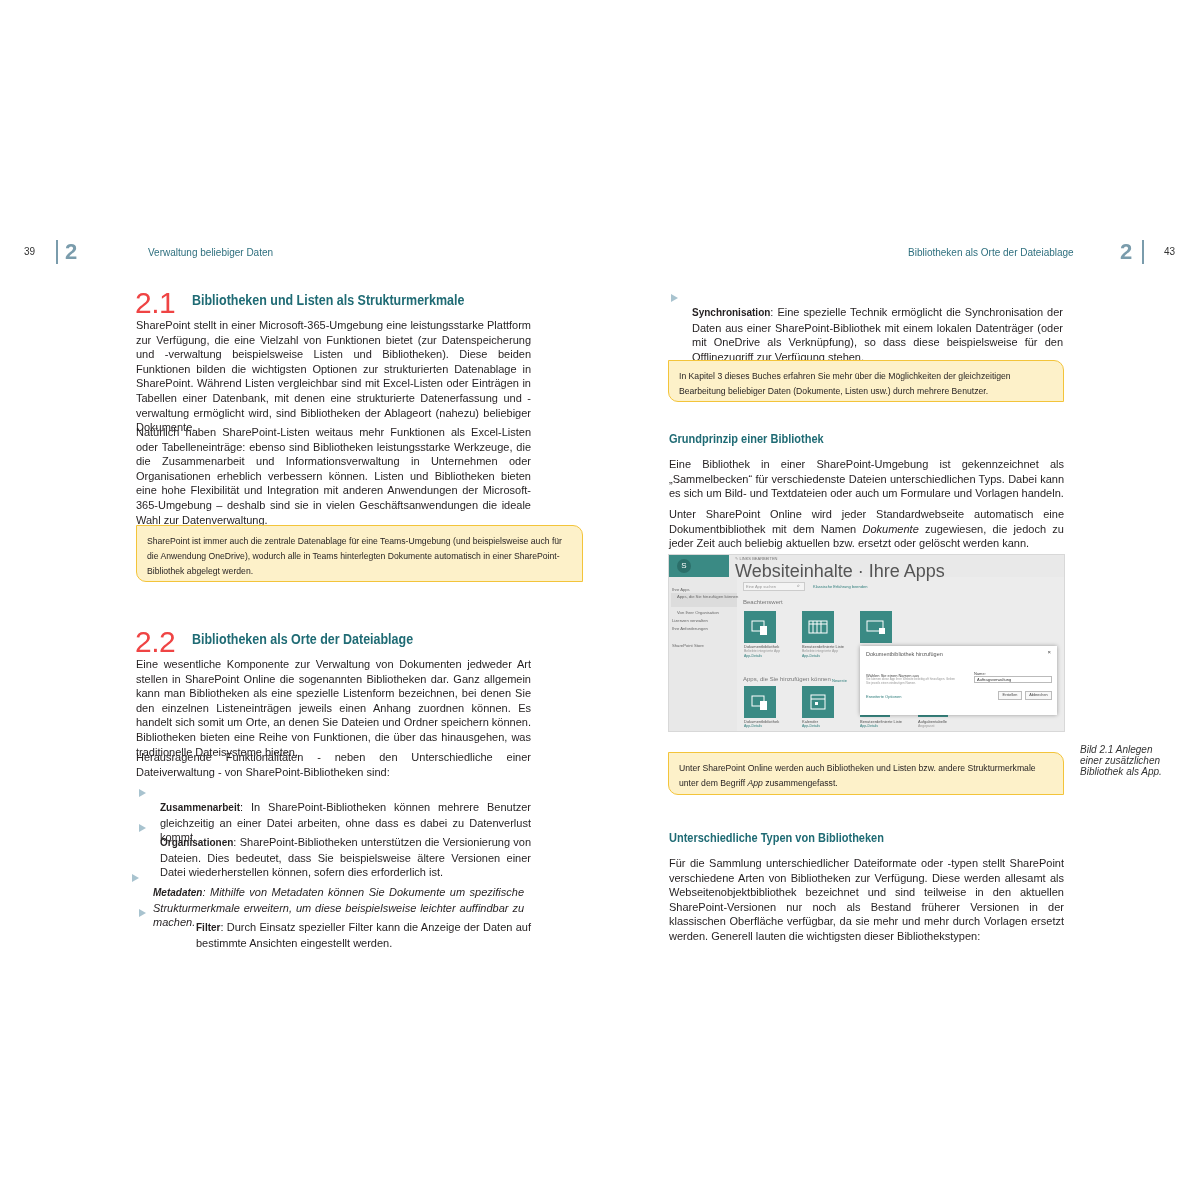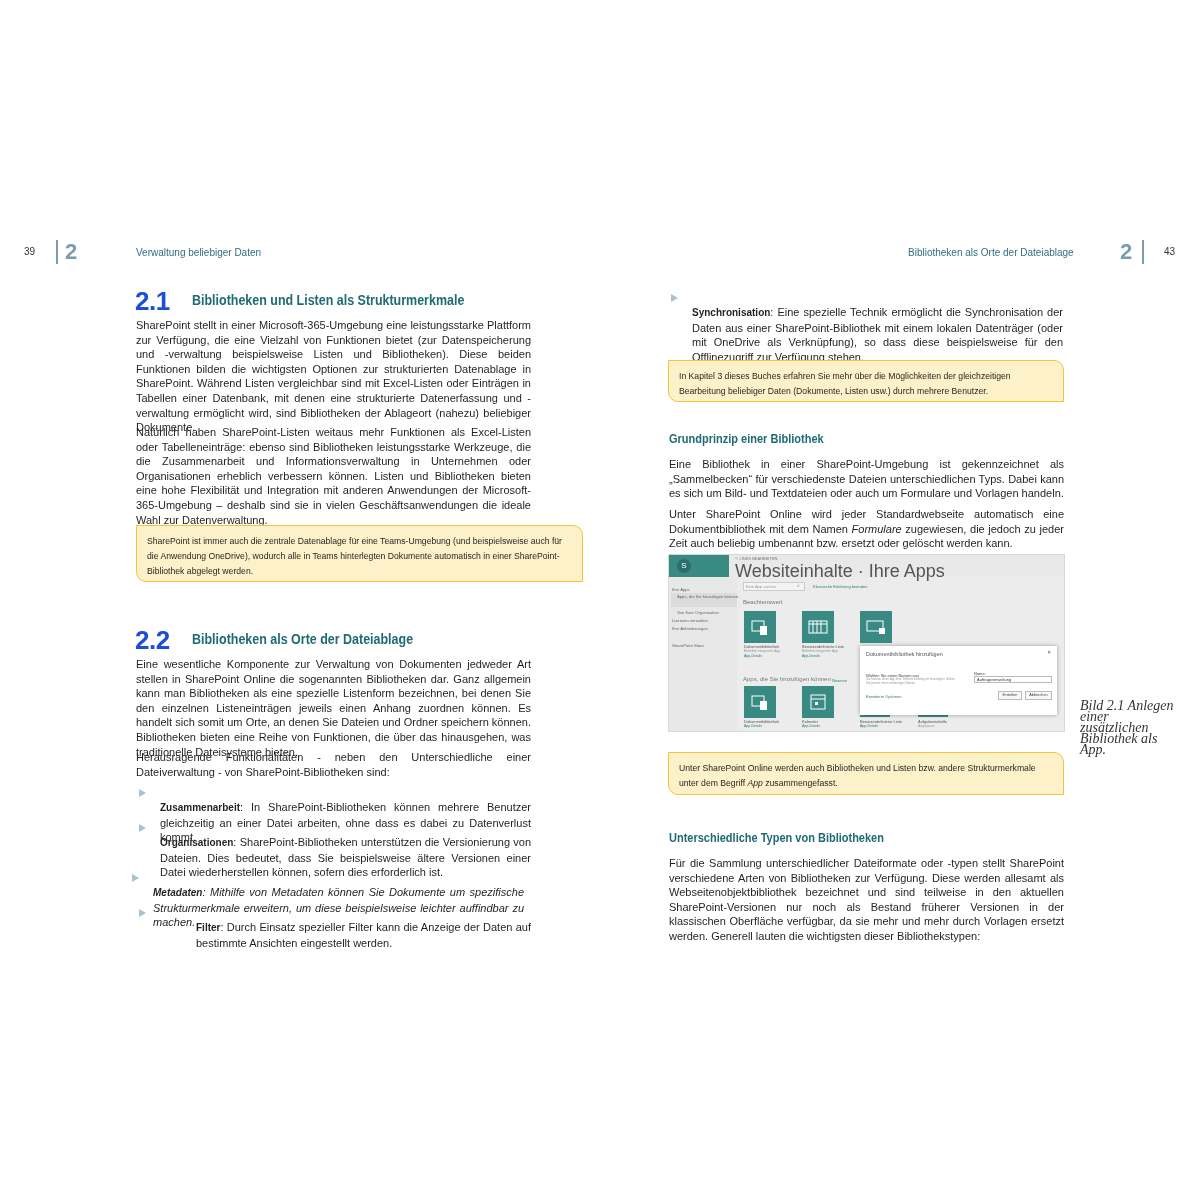--- a/index.html
+++ b/index.html
@@ -2,31 +2,31 @@
 <html><head>
 <meta charset="utf-8">
 <style>
   html, body { margin: 0; padding: 0; background: #ffffff; }
   body { width: 1200px; height: 1200px; position: relative; overflow: hidden; font-family: "Liberation Sans", sans-serif; color: #231f20; }
   .abs { position: absolute; }
   .pagenum { font-size: 10px; color: #333; }
   .chapnum { font-size: 22px; font-weight: bold; color: #7a9cac; }
   .vbar { width: 2px; background: #7a9cac; }
   .runhead { font-size: 10px; color: #2e6f7e; }
-  .secnum { font-size: 26px; font-weight: bold; color: #1d4ed8; letter-spacing: -0.5px; }
+  .secnum { font-size: 30px; font-weight: normal; color: #ef4444; letter-spacing: -0.5px; }
   .sectitle { font-size: 14.5px; font-weight: bold; color: #1f6b74; transform: scaleX(0.86); transform-origin: left center; white-space: nowrap; }
   .subtitle { font-size: 12.5px; font-weight: bold; color: #1f6b74; transform: scaleX(0.88); transform-origin: left center; white-space: nowrap; }
   .para { font-size: 11px; line-height: 14.6px; text-align: justify; width: 395px; }
   .callout { background: #fdf1c9; border: 1.3px solid #f3c43a; border-radius: 0 10px 0 10px; padding: 7px 10px; box-sizing: border-box; }
   .callout-text { font-size: 9.6px; line-height: 15px; transform: scaleX(0.9); transform-origin: left top; width: 111%; }
   .bullet { display: flex; width: 395px; }
   .bullet-arrow { width: 0; height: 0; border-left: 7px solid #a8c3cf; border-top: 4.5px solid transparent; border-bottom: 4.5px solid transparent; margin: 3px 14px 0 3px; flex-shrink: 0; }
   .bullet-body { font-size: 11px; line-height: 14.6px; text-align: justify; flex: 1; margin-top: 14px; }
   .bullet-term { font-weight: bold; font-size: 10px; }
-  .caption { font-family: Liberation Serif, serif; font-style: italic; font-size: 14px; line-height: 11px; color: #333; width: 95px; }
+  .caption { font-family: Liberation Sans, sans-serif; font-style: italic; font-size: 10px; line-height: 11px; color: #333; width: 95px; margin-top: 44px; }
   
   .shot { left: 668px; top: 554px; width: 397px; height: 178px; background: #ececec; overflow: hidden; border: 1px solid #d8d8d8; box-sizing: border-box; }
   .shot-logo { left: 0; top: 0; width: 60px; height: 22px; background: #3a8a84; }
   .shot-logo-circle { left: 8px; top: 4px; width: 14px; height: 14px; border-radius: 50%; background: #2c6f6a; color: #fff; font-size: 8px; text-align: center; line-height: 14px; }
   .shot-top { left: 60px; top: 0; right: 0; height: 22px; background: #e9e9e9; }
   .shot-edit { left: 66px; top: 1px; font-size: 4px; color: #777; }
   .shot-title { left: 66px; top: 6px; font-size: 18px; color: #555; }
   .shot-nav { left: 0; top: 22px; width: 68px; bottom: 0; background: #e8e8e8; }
   .nav-item { font-size: 4.2px; color: #666; position: absolute; left: 3px; white-space: nowrap; }
   .nav-sel { left: 2px; width: 66px; height: 14px; background: #dcdcdc; }
@@ -46,21 +46,21 @@
   .dlg-input { left: 114px; top: 30px; width: 78px; height: 7px; border: 1px solid #bbb; font-size: 4px; color: #333; padding-left: 2px; box-sizing: border-box; line-height: 5px; }
   .dlg-adv { left: 6px; top: 48px; font-size: 4px; color: #2c7c7a; white-space: nowrap; }
   .dlg-btn { top: 45px; height: 9px; border: 1px solid #bbb; font-size: 3.8px; color: #444; text-align: center; line-height: 7px; box-sizing: border-box; background: #f8f8f8; }
 </style>
 </head>
 <body>
 
 <div class="abs pagenum" style="left:24px; top:246px;">39</div>
 <div class="abs vbar" style="left:56px; top:240px; height:24px;"></div>
 <div class="abs chapnum" style="left:65px; top:239px;">2</div>
-<div class="abs runhead" style="left:136px; top:247px;">Verwaltung beliebiger Daten</div>
+<div class="abs runhead" style="left:148px; top:247px;">Verwaltung beliebiger Daten</div>
 
 <div class="abs secnum" style="left:135px; top:286px;">2.1</div>
 <div class="abs sectitle" style="left:192px; top:292px;">Bibliotheken und Listen als Strukturmerkmale</div>
 <div class="abs para" style="left:136px; top:318px;">SharePoint stellt in einer Microsoft-365-Umgebung eine leistungsstarke Plattform zur Verfügung, die eine Vielzahl von Funktionen bietet (zur Datenspeicherung und -verwaltung beispielsweise Listen und Bibliotheken). Diese beiden Funktionen bilden die wichtigsten Optionen zur strukturierten Datenablage in SharePoint. Während Listen vergleichbar sind mit Excel-Listen oder Einträgen in Tabellen einer Datenbank, mit denen eine strukturierte Datenerfassung und -verwaltung ermöglicht wird, sind Bibliotheken der Ablageort (nahezu) beliebiger Dokumente.</div>
 <div class="abs para" style="left:136px; top:425px;">Natürlich haben SharePoint-Listen weitaus mehr Funktionen als Excel-Listen oder Tabelleneinträge: ebenso sind Bibliotheken leistungsstarke Werkzeuge, die die Zusammenarbeit und Informationsverwaltung in Unternehmen oder Organisationen erheblich verbessern können. Listen und Bibliotheken bieten eine hohe Flexibilität und Integration mit anderen Anwendungen der Microsoft-365-Umgebung – deshalb sind sie in vielen Geschäftsanwendungen die ideale Wahl zur Datenverwaltung.</div>
 <div class="abs callout" style="left:136px; top:525px; width:447px; height:57px;">
   <div class="callout-text">SharePoint ist immer auch die zentrale Datenablage für eine Teams-Umgebung (und beispielsweise auch für die Anwendung OneDrive), wodurch alle in Teams hinterlegten Dokumente automatisch in einer SharePoint-Bibliothek abgelegt werden.</div>
 </div>
 
 <div class="abs secnum" style="left:135px; top:625px;">2.2</div>
@@ -94,21 +94,21 @@
   <span class="bullet-arrow"></span>
   <div class="bullet-body"><span class="bullet-term">Synchronisation</span><span>: Eine spezielle Technik ermöglicht die Synchronisation der Daten aus einer SharePoint-Bibliothek mit einem lokalen Datenträger (oder mit OneDrive als Verknüpfung), so dass diese beispielsweise für den Offlinezugriff zur Verfügung stehen.</span></div>
 </div>
 
 <div class="abs callout" style="left:668px; top:360px; width:396px; height:42px;">
   <div class="callout-text">In Kapitel 3 dieses Buches erfahren Sie mehr über die Möglichkeiten der gleichzeitigen Bearbeitung beliebiger Daten (Dokumente, Listen usw.) durch mehrere Benutzer.</div>
 </div>
 
 <div class="abs subtitle" style="left:669px; top:432px;">Grundprinzip einer Bibliothek</div>
 <div class="abs para" style="left:669px; top:457px;">Eine Bibliothek in einer SharePoint-Umgebung ist gekennzeichnet als „Sammelbecken“ für verschiedenste Dateien unterschiedlichen Typs. Dabei kann es sich um Bild- und Textdateien oder auch um Formulare und Vorlagen handeln.</div>
-<div class="abs para" style="left:669px; top:507px;"><span>Unter SharePoint Online wird jeder Standardwebseite automatisch eine Dokumentbibliothek mit dem Namen </span><em>Formulare</em><span> zugewiesen, die jedoch zu jeder Zeit auch beliebig umbenannt bzw. ersetzt oder gelöscht werden kann.</span></div>
+<div class="abs para" style="left:669px; top:507px;"><span>Unter SharePoint Online wird jeder Standardwebseite automatisch eine Dokumentbibliothek mit dem Namen </span><em>Dokumente</em><span> zugewiesen, die jedoch zu jeder Zeit auch beliebig aktuellen bzw. ersetzt oder gelöscht werden kann.</span></div>
 
 <div class="abs shot">
   <div class="abs shot-logo">
     <div class="abs shot-logo-circle">S</div>
   </div>
   <div class="abs shot-top"></div>
   <div class="abs shot-edit">✎ LINKS BEARBEITEN</div>
   <div class="abs shot-title">Websiteinhalte · Ihre Apps</div>
 
   <div class="abs shot-nav">

